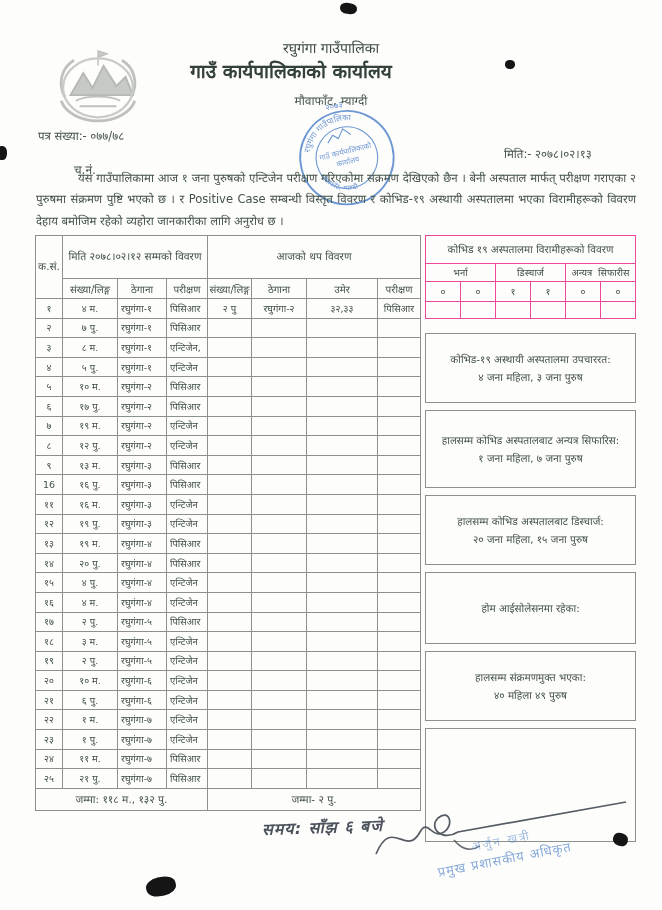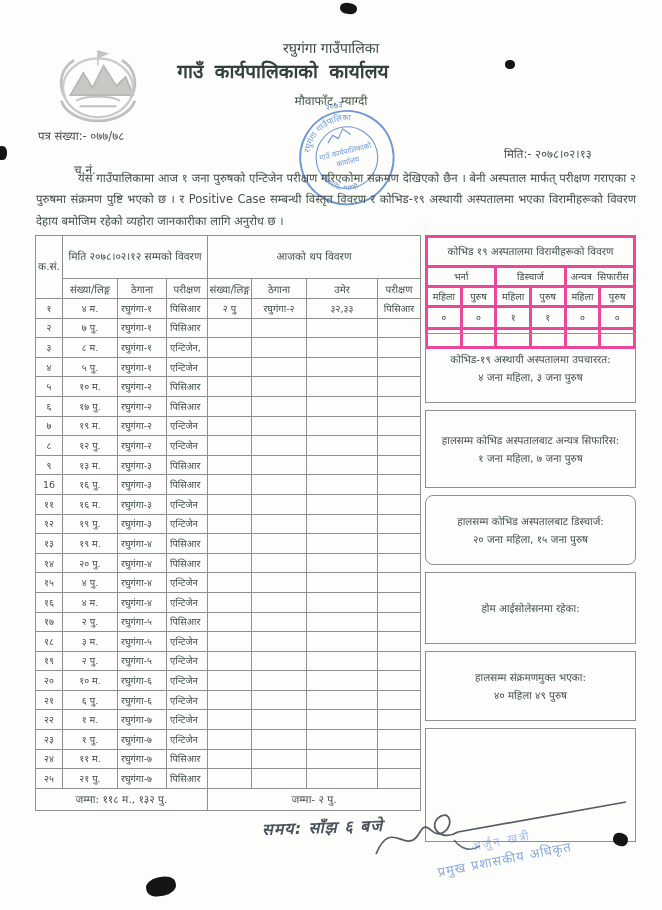--- a/index.html
+++ b/index.html
@@ -5,21 +5,21 @@
   html,body{margin:0;padding:0;}
   body{
     width:662px;height:910px;position:relative;overflow:hidden;
     background:#fdfdfb;
     font-family:"DejaVu Sans","Liberation Sans",sans-serif;
     color:#46544c;
   }
   .abs{position:absolute;}
   
   .lh1{left:0;top:38px;width:662px;text-align:center;font-size:14px;color:#3d4b43;}
-  .lh2{left:0;top:58px;width:566px;text-align:center;font-size:19px;font-weight:bold;color:#33413a;font-family:Liberation Mono, monospace;}
+  .lh2{left:8px;top:58px;width:566px;text-align:center;font-size:19px;font-weight:bold;color:#33413a;}
   .lh3{left:0;top:92px;width:662px;text-align:center;font-size:12px;color:#4a584f;}
   .emblem{left:52px;top:40px;width:92px;height:92px;opacity:.75;}
   .seal{left:286px;top:98px;width:120px;height:112px;transform:rotate(-14deg);opacity:.8;}
   .ref{left:38px;top:128px;font-size:11.5px;}
   .chno{left:38px;top:161px;font-size:12px;margin-left:36px;}
   .ldate{left:504px;top:146px;font-size:11.5px;}
   .para{
     left:36px;top:168px;width:600px;font-size:11.5px;line-height:1.85;
     text-align:justify;text-indent:42px;color:#44524a;margin:0;
   }
@@ -34,21 +34,21 @@
   .main thead th{font-size:10px;}
   .main thead tr:first-child th{height:42px;font-size:10.5px;white-space:normal;line-height:1.5;}
   .main thead tr:last-child th{height:19px;}
   .main tbody td{height:18.6px;}
   .main td.sn{font-size:9.5px;}
   .main td.c2,.main td.c3{text-align:left;padding-left:3px;}
   .main tfoot td{height:21px;font-size:10.5px;}
   
   .hosp{left:425px;top:235px;width:211px;table-layout:fixed;position:absolute;}
   .hosp th,.hosp td{
-    border:3px solid #ec4899;font-weight:normal;font-size:9.5px;
+    border:1px solid #ec4899;font-weight:normal;font-size:9.5px;
     color:#43514a;text-align:center;padding:0;overflow:hidden;white-space:nowrap;
   }
   .hosp .hosp-title{height:27px;font-size:10.3px;white-space:normal;line-height:1.2;}
   .hosp .grp{height:17px;font-family:Liberation Mono, monospace;}
   .hosp .sub{height:17px;}
   .hosp .val{height:19px;}
   .hosp .emptyr td{height:16px;}
   .boxes{left:425px;top:333px;width:211px;position:absolute;display:flex;flex-direction:column;gap:7px;}
   .sbox{
     border:1px solid #8d918c;display:flex;flex-direction:column;justify-content:center;
@@ -418,28 +418,20 @@
     <tbody>
         <tr>
           <th colspan="6" class="hosp-title">कोभिड १९ अस्पतालमा विरामीहरूको विवरण</th>
         </tr>
     <tr>
       <th colspan="2" class="grp">भर्ना</th>
       <th colspan="2" class="grp">डिस्चार्ज</th>
       <th colspan="2" class="grp">अन्यत्र सिफारीस</th>
     </tr>
     <tr>
-      <th class="sub">महिला</th>
-      <th class="sub">पुरुष</th>
-      <th class="sub">महिला</th>
-      <th class="sub">पुरुष</th>
-      <th class="sub">महिला</th>
-      <th class="sub">पुरुष</th>
-    </tr>
-    <tr>
       <td class="val">०</td>
       <td class="val">०</td>
       <td class="val">१</td>
       <td class="val">१</td>
       <td class="val">०</td>
       <td class="val">०</td>
     </tr>
     <tr class="emptyr">
           <td></td>
           <td></td>
@@ -453,21 +445,21 @@
 
   <div class="abs boxes">
       <div class="sbox" style="min-height: 56px;">
         <div class="sbox-t">कोभिड-१९ अस्थायी अस्पतालमा उपचाररत:</div>
         <div class="sbox-v">४ जना महिला, ३ जना पुरुष</div>
       </div>
       <div class="sbox" style="min-height: 64px;">
         <div class="sbox-t">हालसम्म कोभिड अस्पतालबाट अन्यत्र सिफारिस:</div>
         <div class="sbox-v">१ जना महिला, ७ जना पुरुष</div>
       </div>
-      <div class="sbox" style="min-height: 56px; border-radius: 8px;">
+      <div class="sbox" style="min-height: 56px;">
         <div class="sbox-t">हालसम्म कोभिड अस्पतालबाट डिस्चार्ज:</div>
         <div class="sbox-v">२० जना महिला, १५ जना पुरुष</div>
       </div>
       <div class="sbox" style="min-height: 58px;">
         <div class="sbox-t">होम आईसोलेसनमा रहेका:</div>
       </div>
       <div class="sbox" style="min-height: 56px; text-align: center;">
         <div class="sbox-t">हालसम्म संक्रमणमुक्त भएका:</div>
         <div class="sbox-v">४० महिला ४९ पुरुष</div>
       </div>

